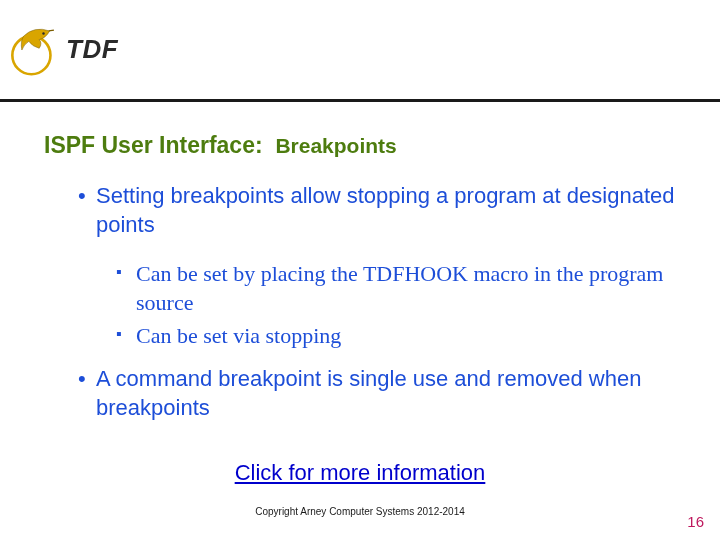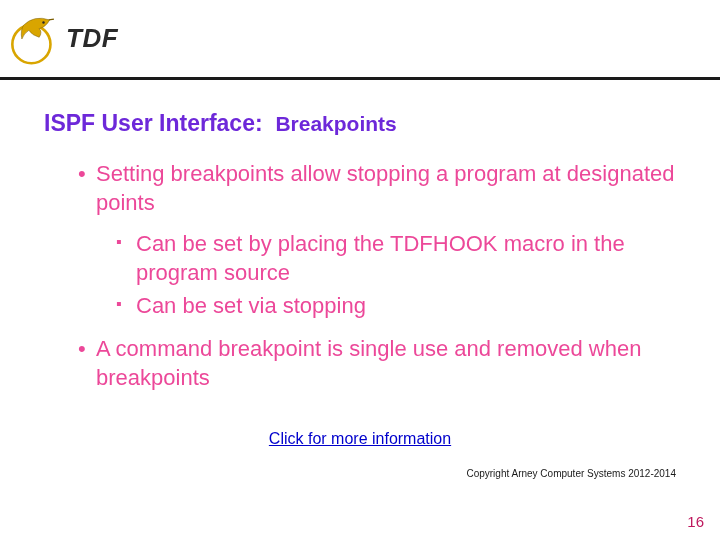--- a/index.html
+++ b/index.html
@@ -5,21 +5,21 @@
   * { margin: 0; padding: 0; box-sizing: border-box; }
   body {
     width: 720px;
     height: 540px;
     font-family: Arial, Helvetica, sans-serif;
     background: #ffffff;
     position: relative;
     overflow: hidden;
   }
   .header {
-    height: 80px;
+    height: 102px;
     position: relative;
     border-bottom: 3px solid #1a1a1a;
     display: flex;
     align-items: center;
     padding-left: 8px;
   }
   .logo-block {
     display: flex;
     align-items: center;
     gap: 6px;
@@ -33,72 +33,73 @@
     font-style: italic;
     font-size: 26px;
     color: #2a2a2a;
     letter-spacing: 0.5px;
   }
   .content {
     padding: 30px 44px 0 44px;
   }
   .title {
     font-size: 23px;
-    color: #6d28d9;
+    color: #4d7c0f;
     margin-bottom: 22px;
   }
   .title .b { font-weight: 700; }
   .title .sub { font-weight: 700; font-size: 21px; }
   ul.bullets {
     list-style: none;
     padding-left: 34px;
     font-size: 22px;
-    color: #ec4899;
+    color: #1d4ed8;
     line-height: 1.32;
   }
   ul.bullets > li {
     position: relative;
     padding-left: 18px;
     margin-bottom: 14px;
   }
   ul.bullets > li::before {
     content: "•";
     position: absolute;
     left: 0;
     top: 0;
     font-size: 22px;
   }
   ul.sub {
     list-style: none;
     padding-left: 20px;
-    margin-top: 12px;
+    margin-top: 20px;
+    font-family: Liberation Serif, serif;
   }
   ul.sub > li {
     position: relative;
     padding-left: 20px;
     margin-bottom: 4px;
   }
   ul.sub > li::before {
     content: "▪";
     position: absolute;
     left: 0;
     top: 2px;
     font-size: 16px;
   }
   .link {
     text-align: center;
     margin-top: 38px;
   }
   .link a {
     color: #0000cc;
     text-decoration: underline;
-    font-size: 16px;
+    font-size: 22px;
   }
   .copyright {
-    text-align: right;
+    text-align: center;
     font-size: 10px;
     color: #1a1a1a;
     margin-top: 20px;
   }
   .page-num {
     position: absolute;
     right: 16px;
     bottom: 10px;
     font-size: 15px;
     color: #be185d;

